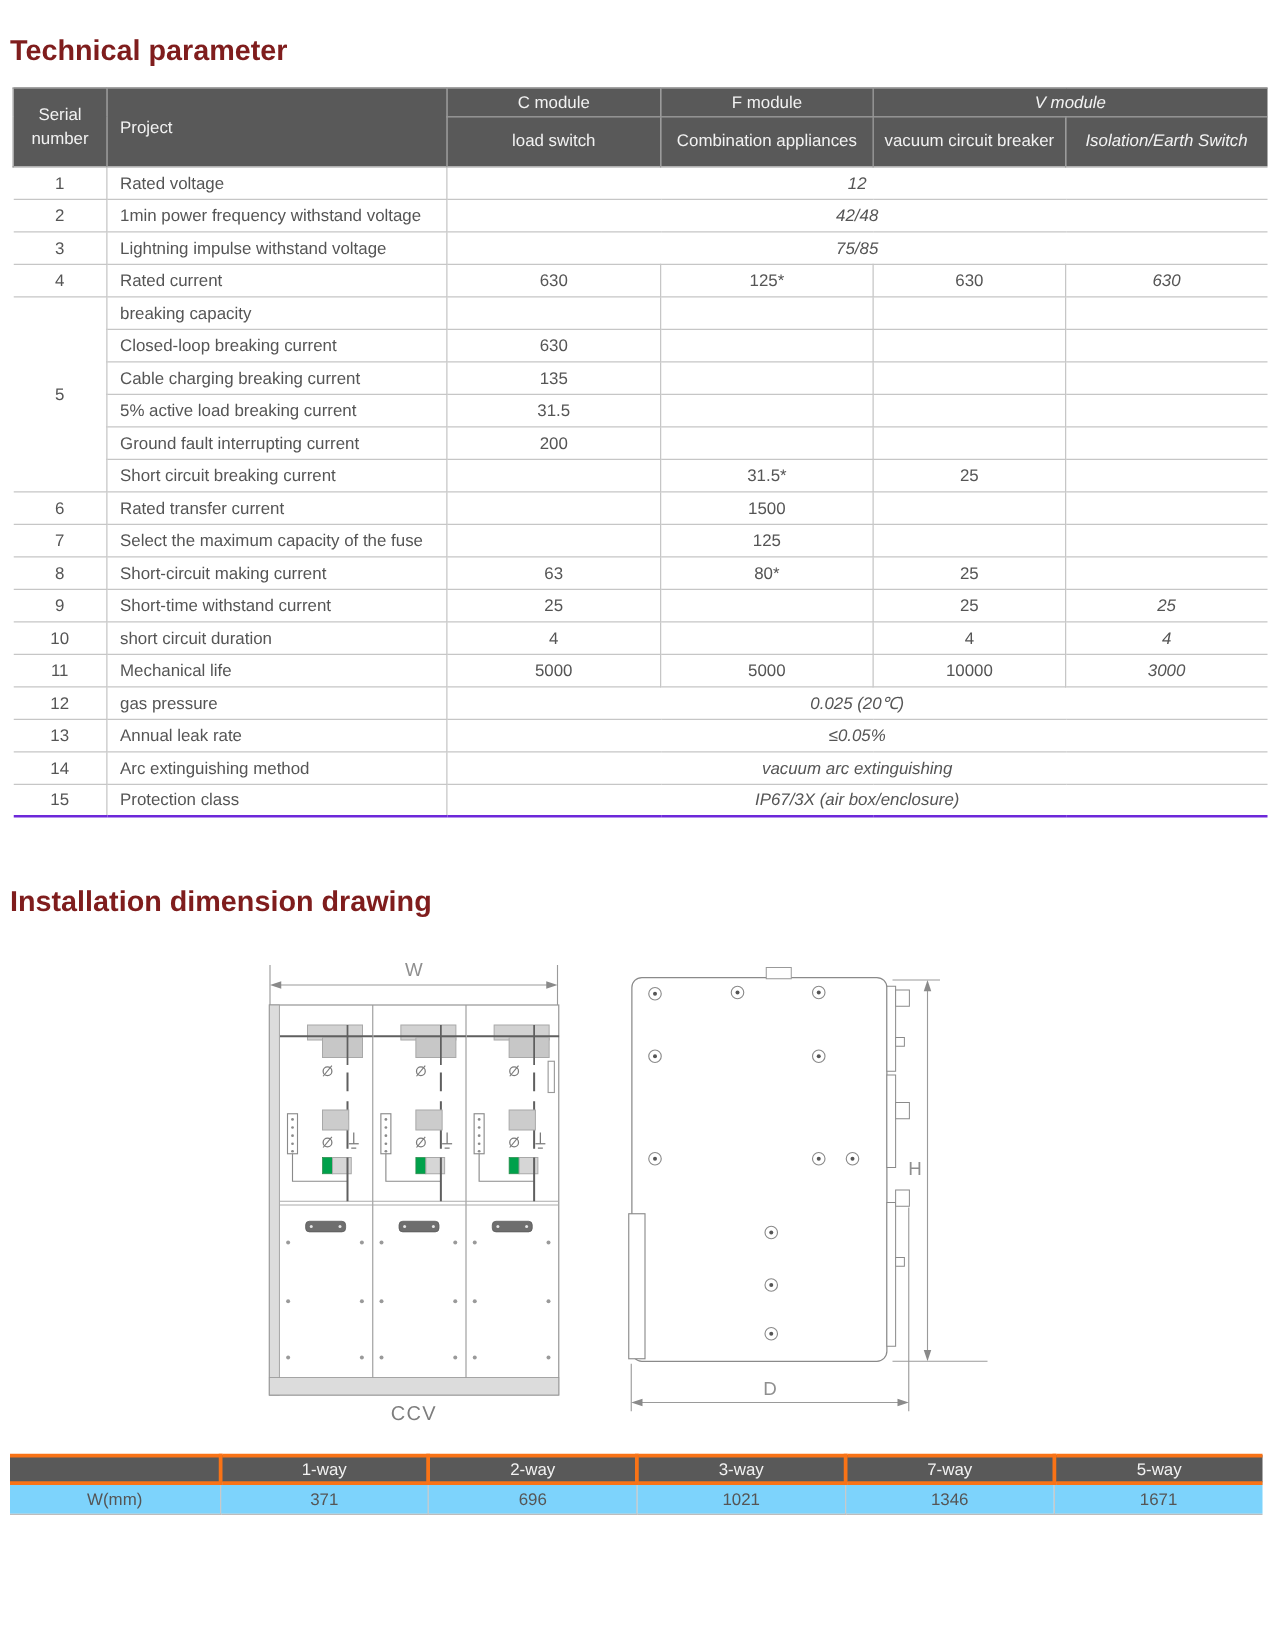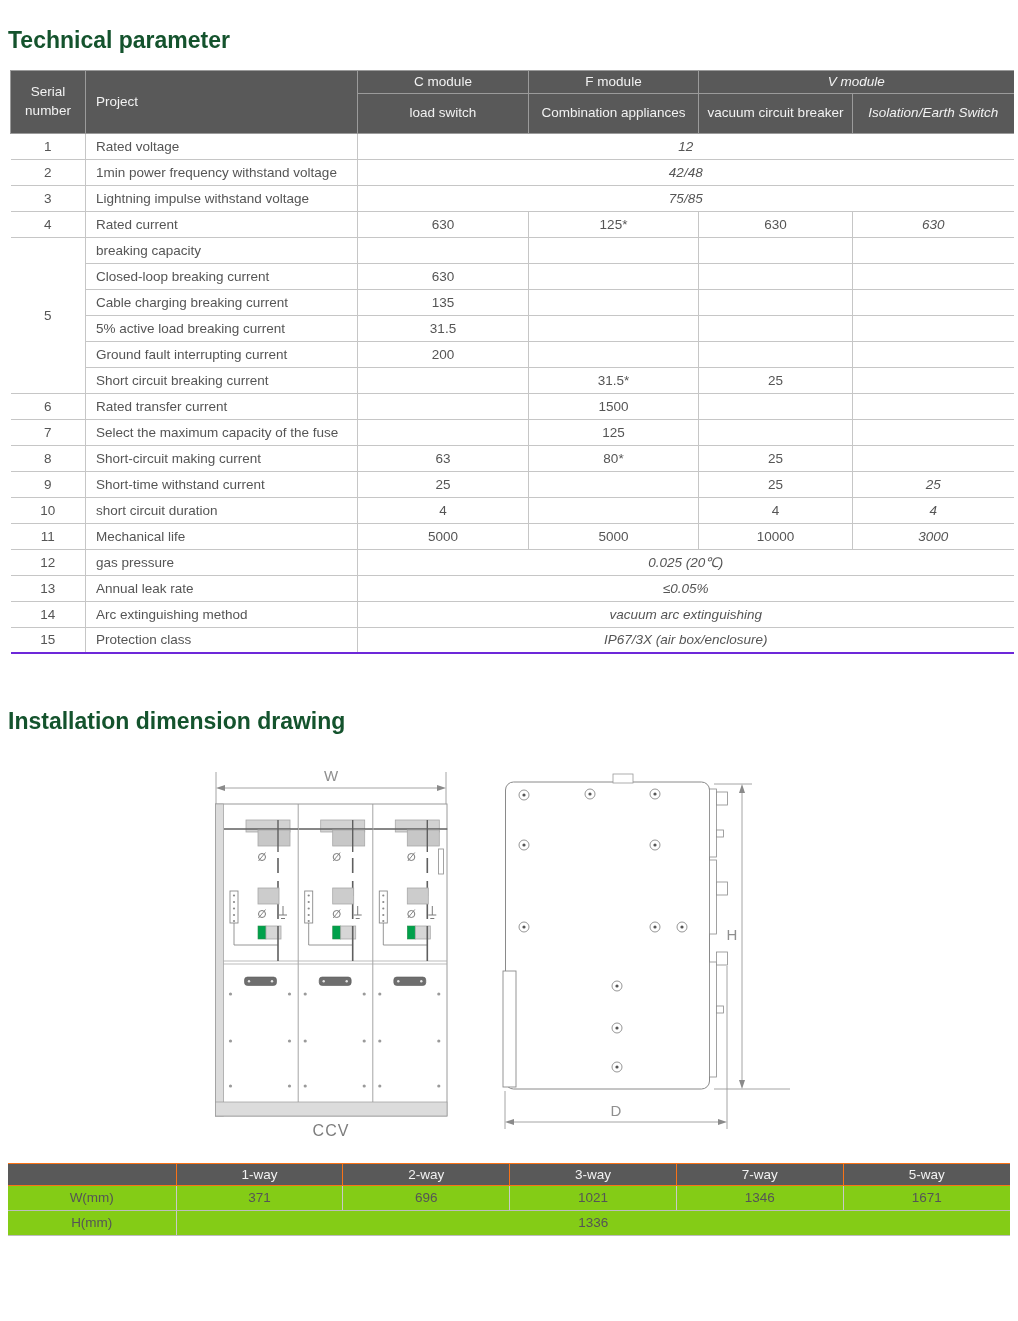--- a/index.html
+++ b/index.html
@@ -4,21 +4,21 @@
 <style>
   * { box-sizing: border-box; }
   html, body { margin: 0; padding: 0; background: #ffffff; }
   body {
     width: 1018px; height: 1321px;
     font-family: "Liberation Sans", sans-serif;
     color: #555;
     overflow: hidden;
   }
   .section-title {
-    font-size: 23px; font-weight: bold; color: #14532d;
+    font-size: 23px; font-weight: bold; color: #7f1d1d;
     margin: 0; padding: 0 0 0 8px; line-height: 1.2;
   }
   #title1 { padding-top: 27px; }
   #title2 { padding-top: 0; margin-top: 54px; }
 
   
   table.tech {
     border-collapse: collapse; table-layout: fixed;
     margin: 15px 0 0 10px; width: 1003px;
     font-size: 13.5px; color: #555;
@@ -46,27 +46,27 @@
   svg text { font-family: "Liberation Sans", sans-serif; }
 
   
   table.dims {
     border-collapse: collapse; table-layout: fixed;
     margin: 9px 0 0 8px; width: 1002px;
     font-size: 13.5px; color: #555;
   }
   table.dims th {
     background: #595959; color: #f2f2f2; font-weight: normal;
-    border: 1px solid #f97316; text-align: center;
+    border: 3px solid #f97316; text-align: center;
     height: 22px; padding: 1px 4px;
   }
   table.dims td {
     border-top: 1px solid #bdbdbd; border-bottom: 1px solid #bdbdbd;
     border-left: 1px solid #c9c9c9; border-right: 1px solid #c9c9c9;
-    text-align: center; height: 25px; padding: 1px 4px; background: #84cc16;
+    text-align: center; height: 25px; padding: 1px 4px; background: #7dd3fc;
   }
   table.dims td:first-child, table.dims th:first-child { border-left: none; }
   table.dims td:last-child, table.dims th:last-child { border-right: none; }
 </style>
 </head>
 <body>
 
 <h1 class="section-title" id="title1">Technical parameter</h1>
 
 <table class="tech">
@@ -379,18 +379,14 @@
   </thead>
   <tbody>
     <tr>
       <td>W(mm)</td>
       <td>371</td>
       <td>696</td>
       <td>1021</td>
       <td>1346</td>
       <td>1671</td>
     </tr>
-    <tr>
-      <td>H(mm)</td>
-      <td colspan="5">1336</td>
-    </tr>
   </tbody>
 </table>
 
 </body></html>

